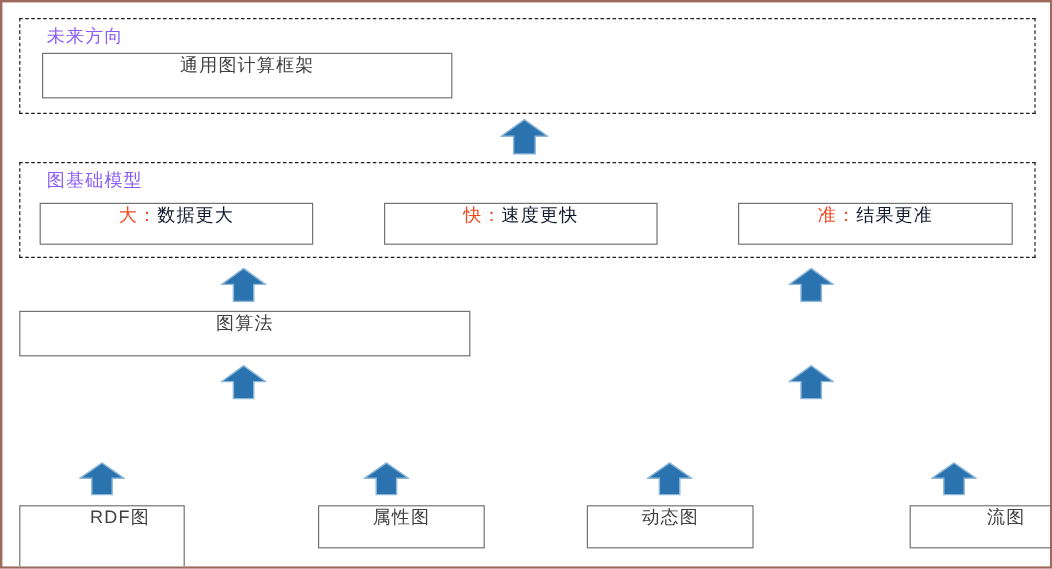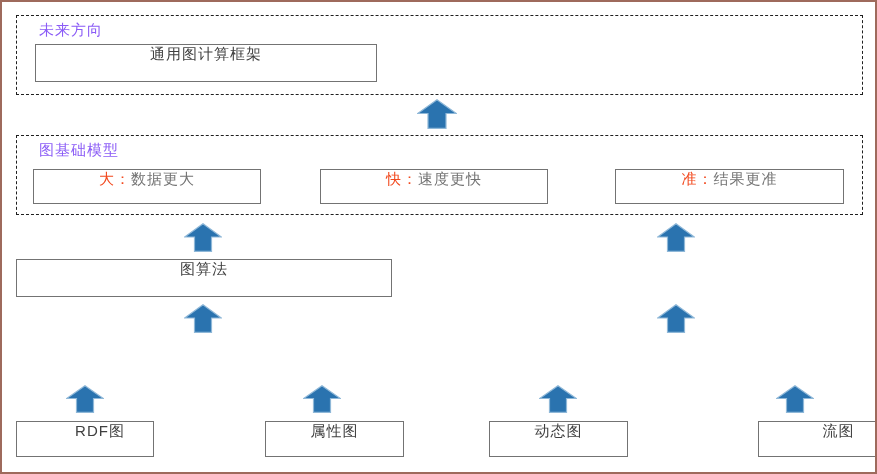--- a/index.html
+++ b/index.html
@@ -39,21 +39,21 @@
     background: #ffffff;
     display: flex;
     align-items: flex-start;
     justify-content: center;
     font-size: 15px;
     color: #3f3f3f;
     letter-spacing: 1px;
     white-space: nowrap;
   }
   .node .em { color: #f2491e; }
-  .node .rest { color: #737373; }
+  .node .rest { color: #0f172a; }
   .arrow {
     position: absolute;
     display: block;
   }
   
   .sec-future { left: 14px; top: 13px; width: 847px; height: 80px; }
   .n-framework { left: 33px;  top: 42px; width: 342px; height: 38px; }
   .n-foundation { left: 496px; top: 42px; width: 345px; height: 38px; }
   
   .a-1 { left: 415px; top: 97px; }
@@ -72,21 +72,21 @@
   .a-3l { left: 182px; top: 302px; }
   .a-3r { left: 655px; top: 302px; }
   
   .n-system { left: 14px; top: 339px; width: 848px; height: 36px; }
   
   .a-4a { left: 64px;  top: 383px; }
   .a-4b { left: 301px; top: 383px; }
   .a-4c { left: 537px; top: 383px; }
   .a-4d { left: 774px; top: 383px; }
   
-  .n-rdf  { left: 14px;  top: 419px; width: 138px; height: 36px; padding-left: 30px; }
+  .n-rdf  { left: 14px;  top: 419px; width: 138px; height: 52px; padding-left: 30px; }
   .n-prop { left: 251px; top: 419px; width: 139px; height: 36px; margin-left: 12px; }
   .n-dyn  { left: 487px; top: 419px; width: 139px; height: 36px; }
   .n-str  { left: 756px; top: 419px; width: 161px; height: 36px; }
 </style>
 </head>
 <body>
 
 <div class="canvas">
 
   <div class="dashed-section sec-future">

